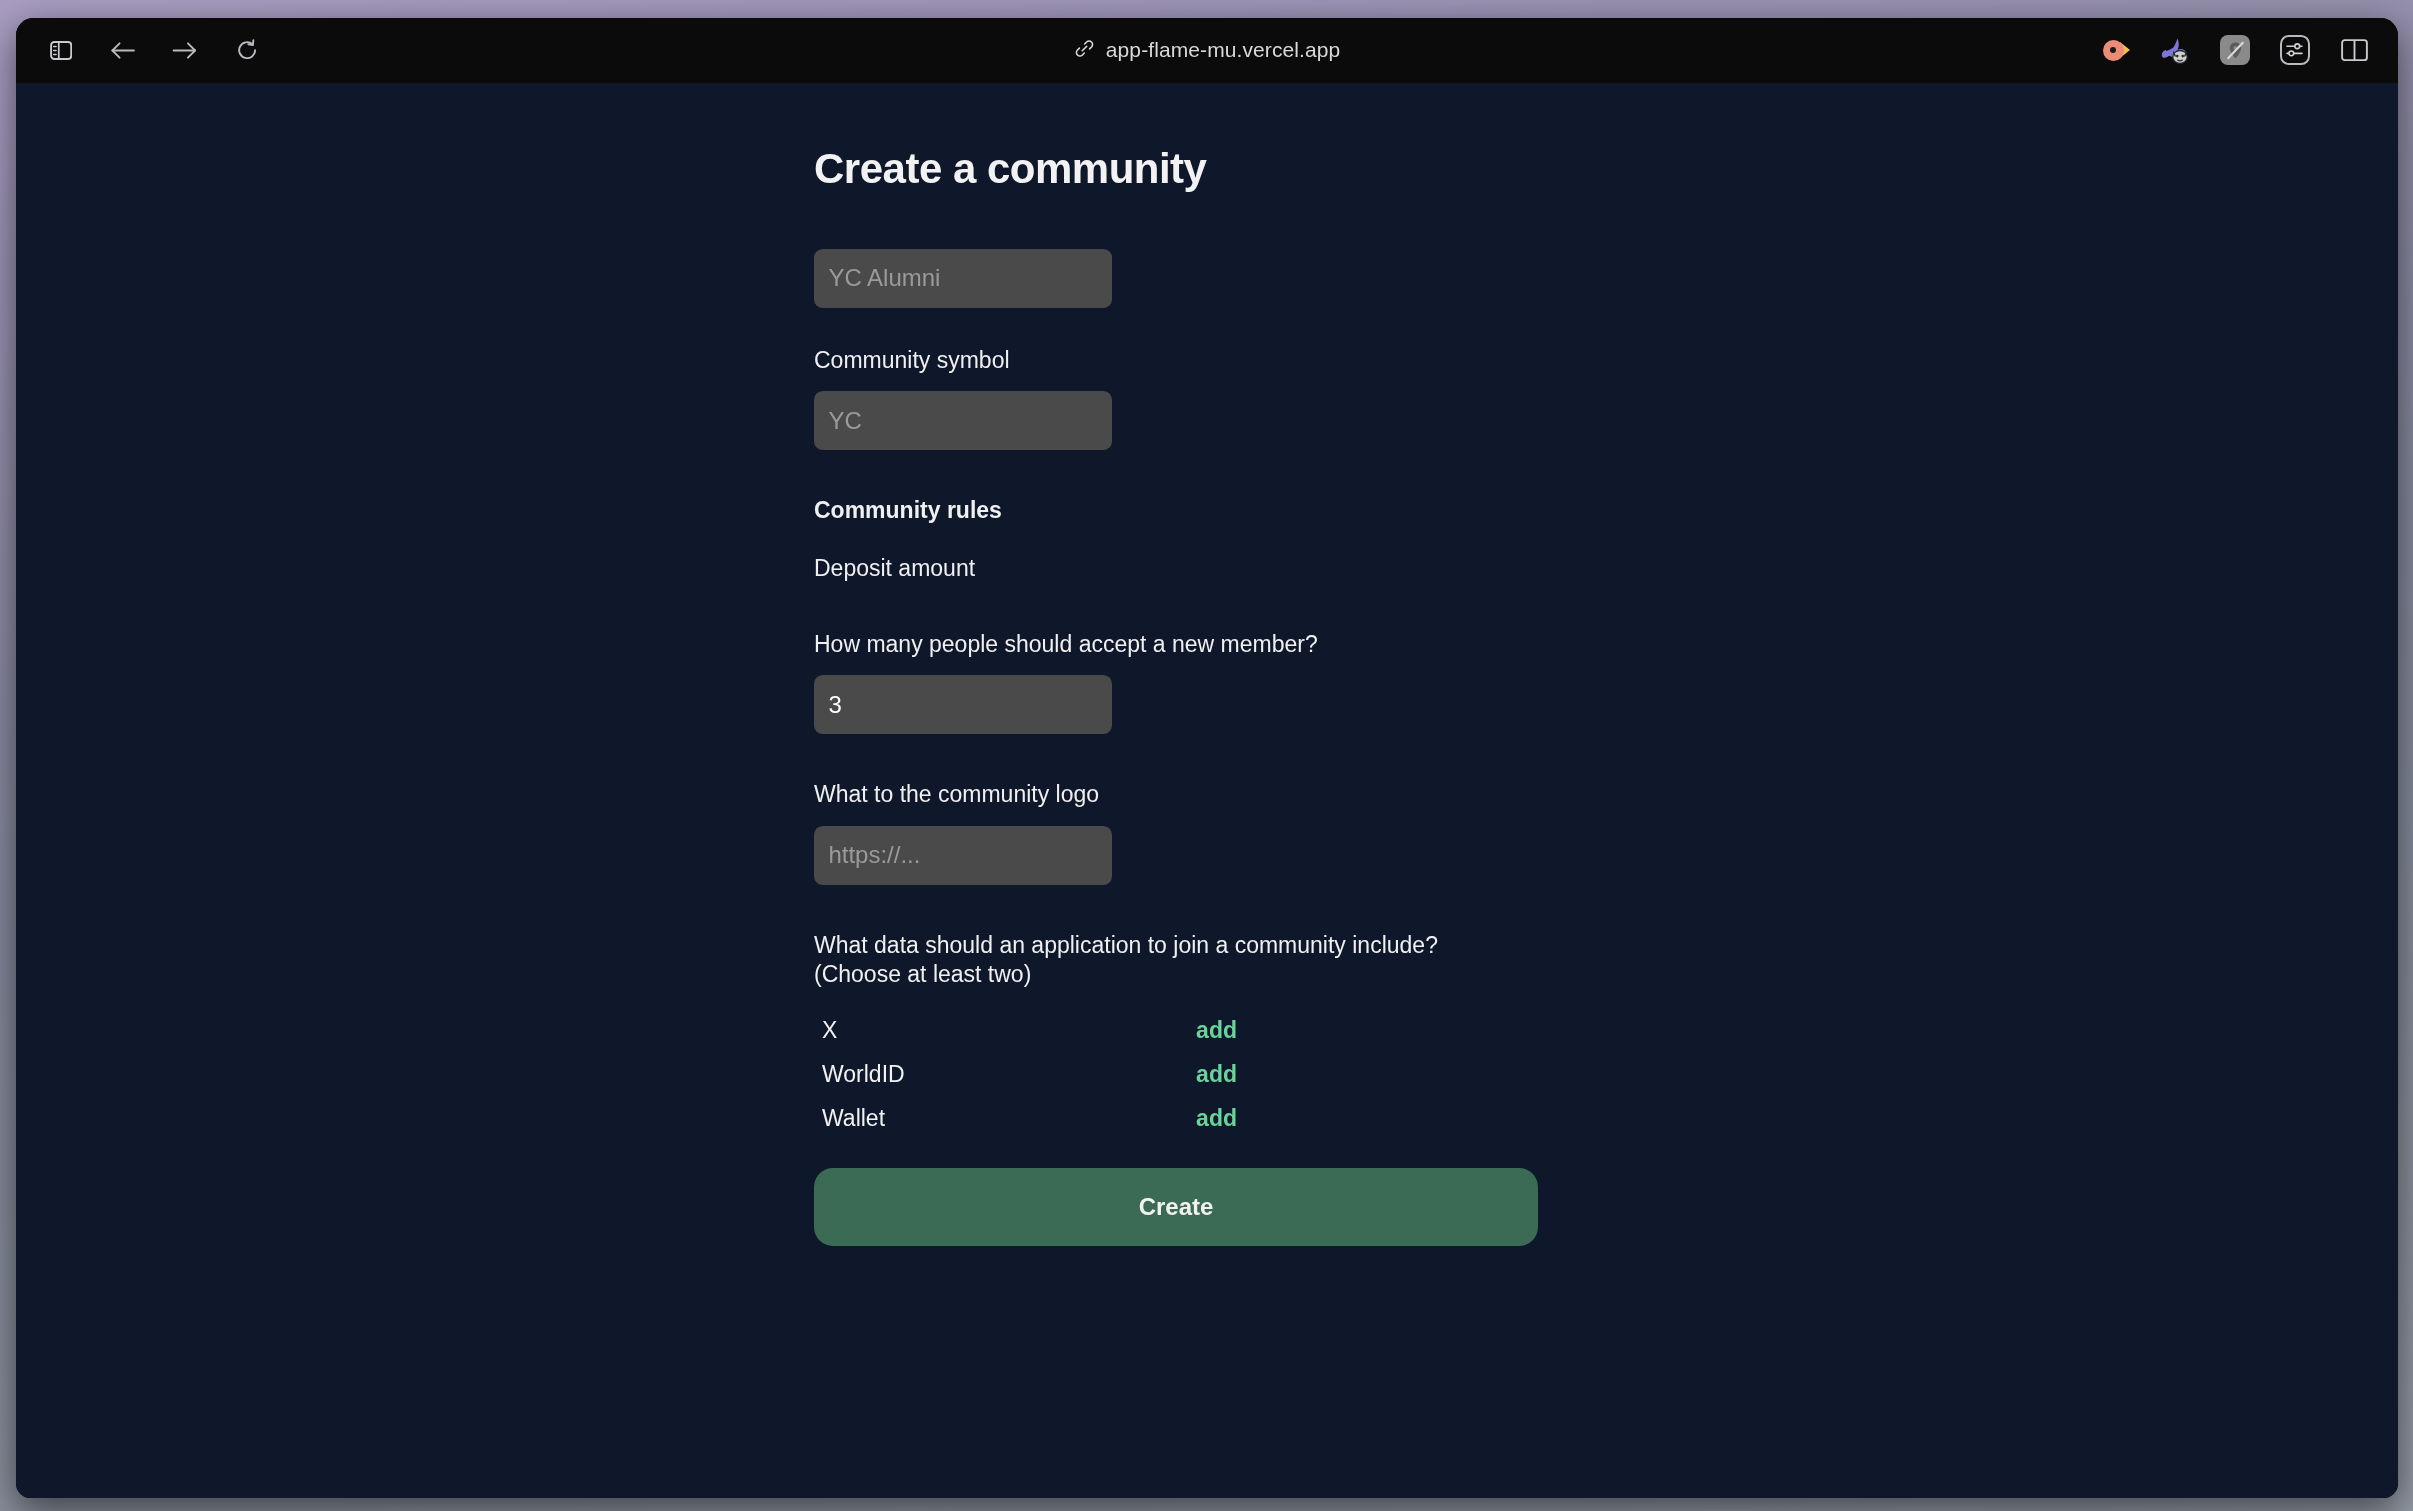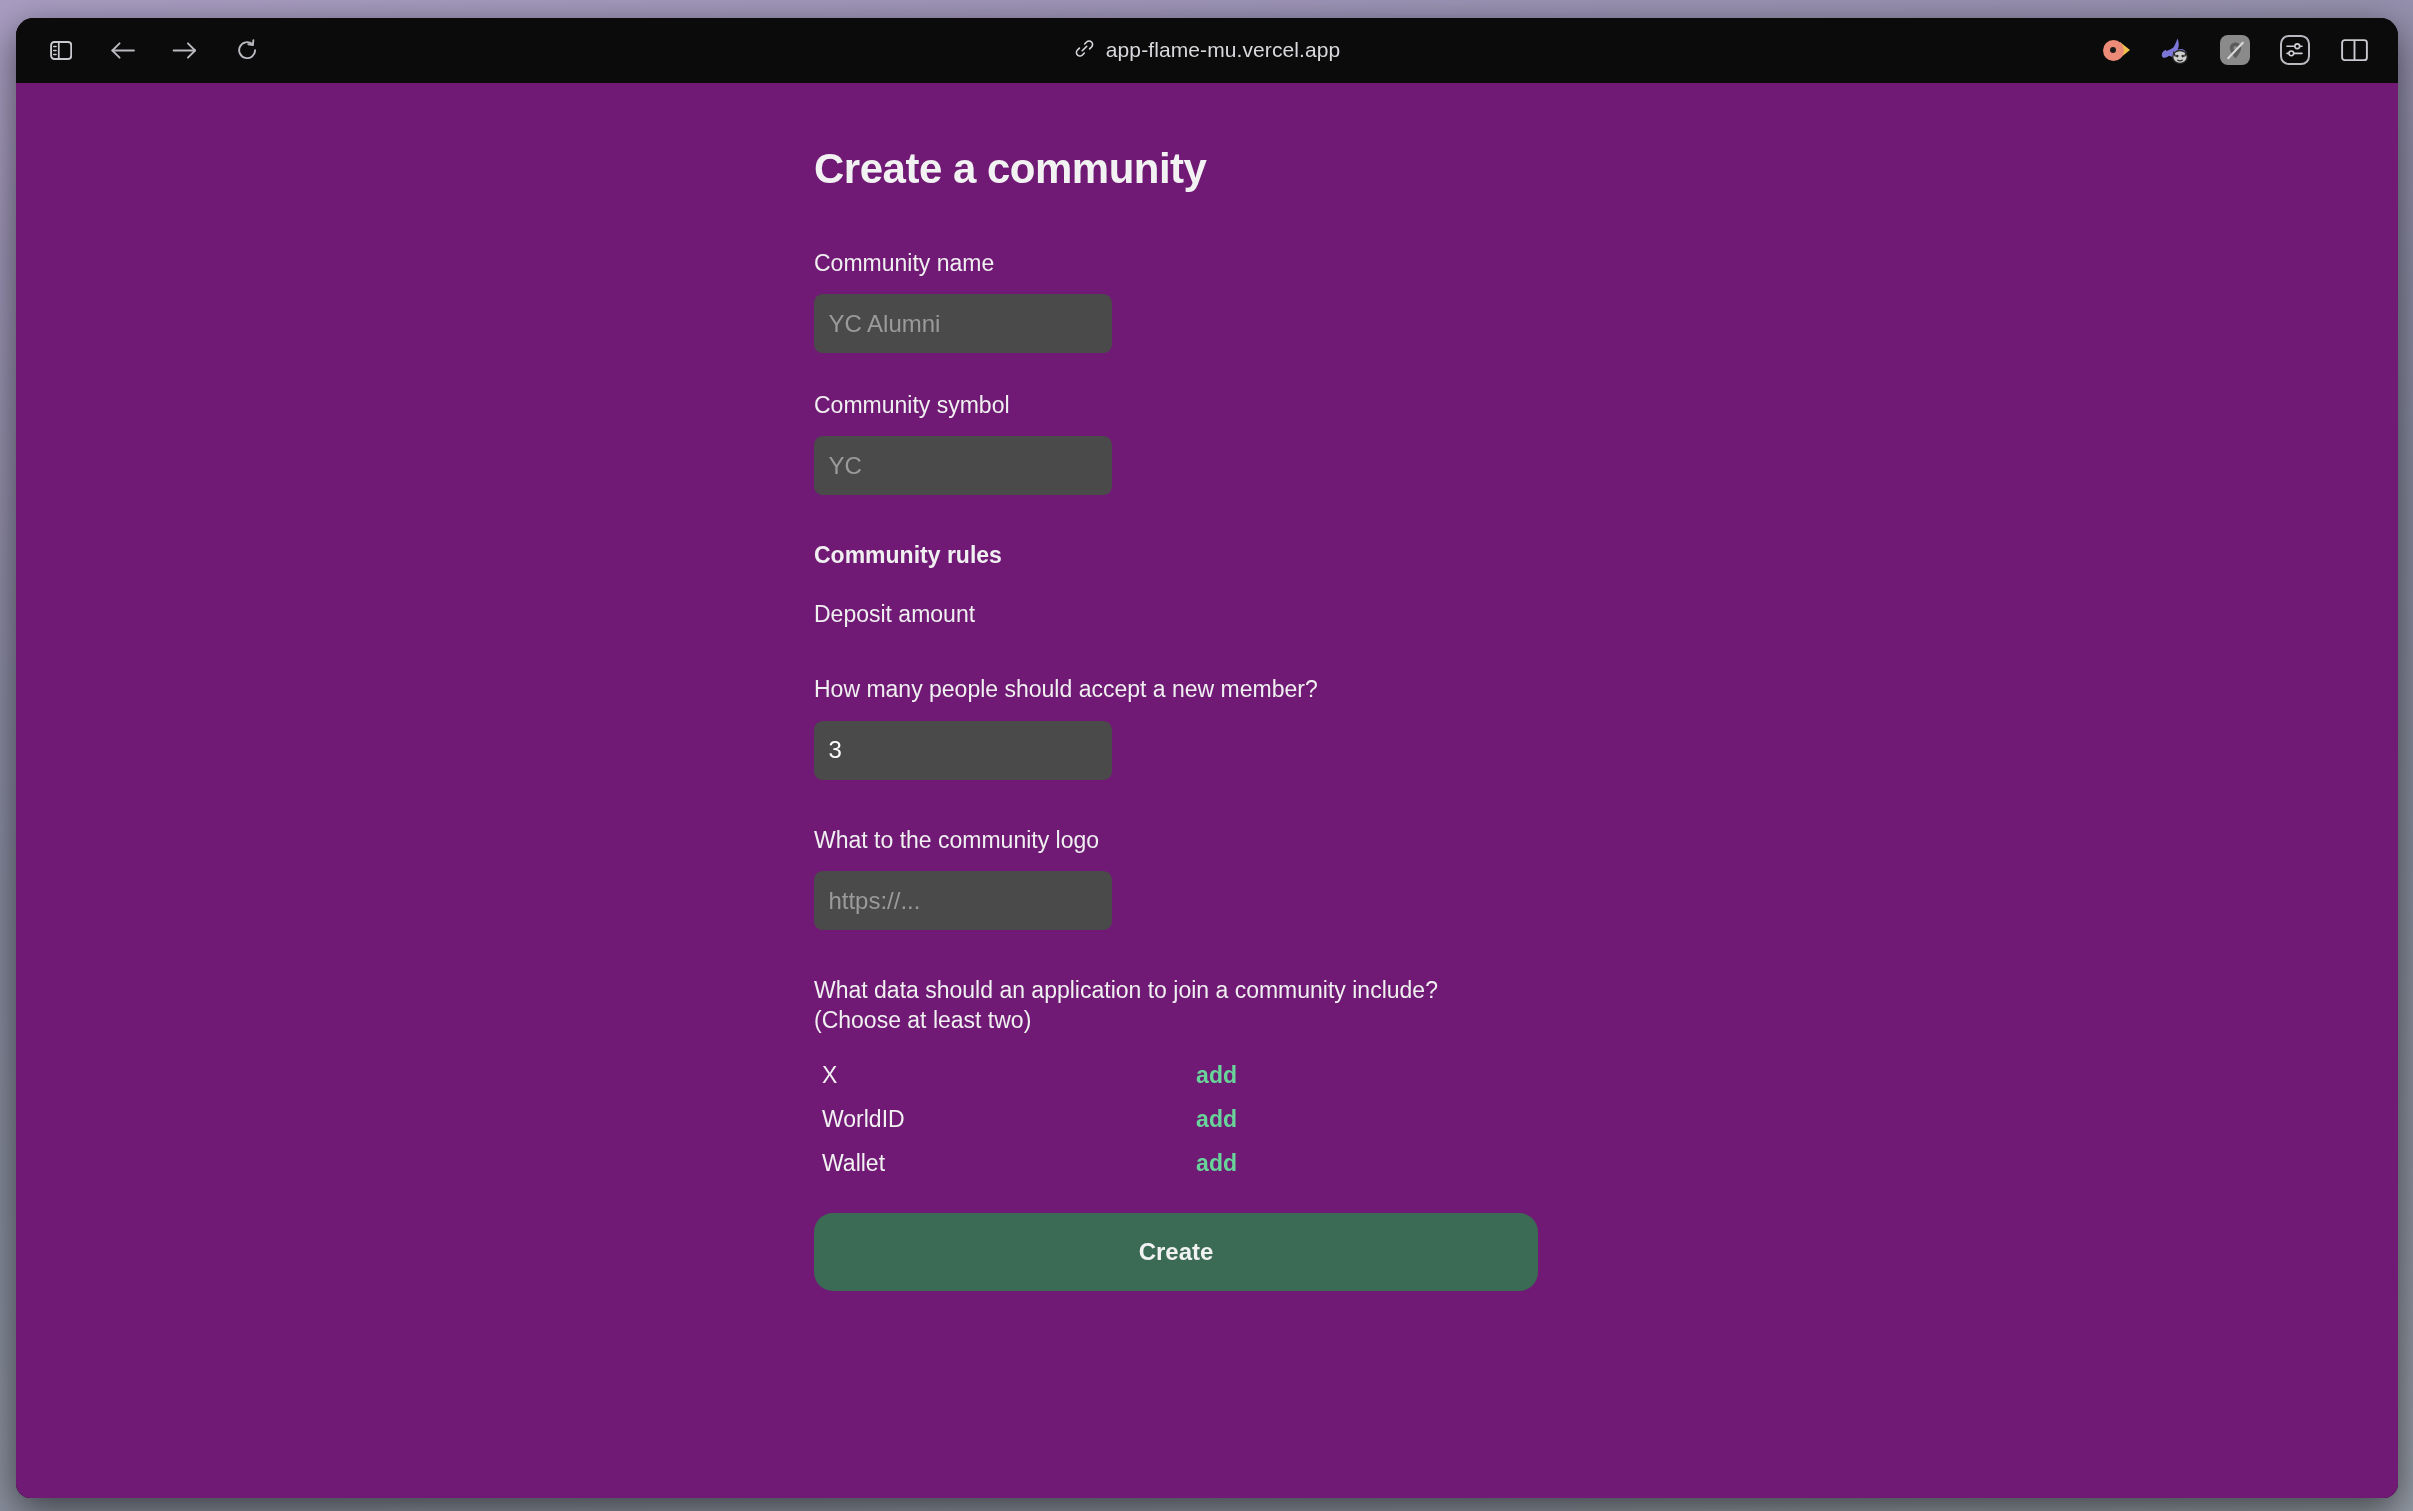--- a/index.html
+++ b/index.html
@@ -139,21 +139,21 @@
     border: 2px solid #b9b9c0;
     border-radius: 8.8px;
     display: flex; align-items: center; justify-content: center;
   }
 
   
   #page {
     position: relative;
     width: 100%;
     height: calc(100% - 65px);
-    background: #701a75;
+    background: #0f172a;
     overflow: hidden;
   }
 
   #content {
     position: absolute;
     left: 798px;
     top: 62px;
     width: 958px;
   }
 
@@ -340,21 +340,20 @@
 
     </div>
   </div>
 
   <div id="page">
     <div id="content">
 
       <h1 id="page-title">Create a community</h1>
 
       <div>
-        <div class="field-label">Community name</div>
         <input class="text-input" type="text" placeholder="YC Alumni" style="">
       </div>
 
       <div class="block-gap-a">
         <div class="field-label">Community symbol</div>
         <input class="text-input" type="text" placeholder="YC" style="">
       </div>
 
       <div class="field-label strong block-gap-c">Community rules</div>
 

